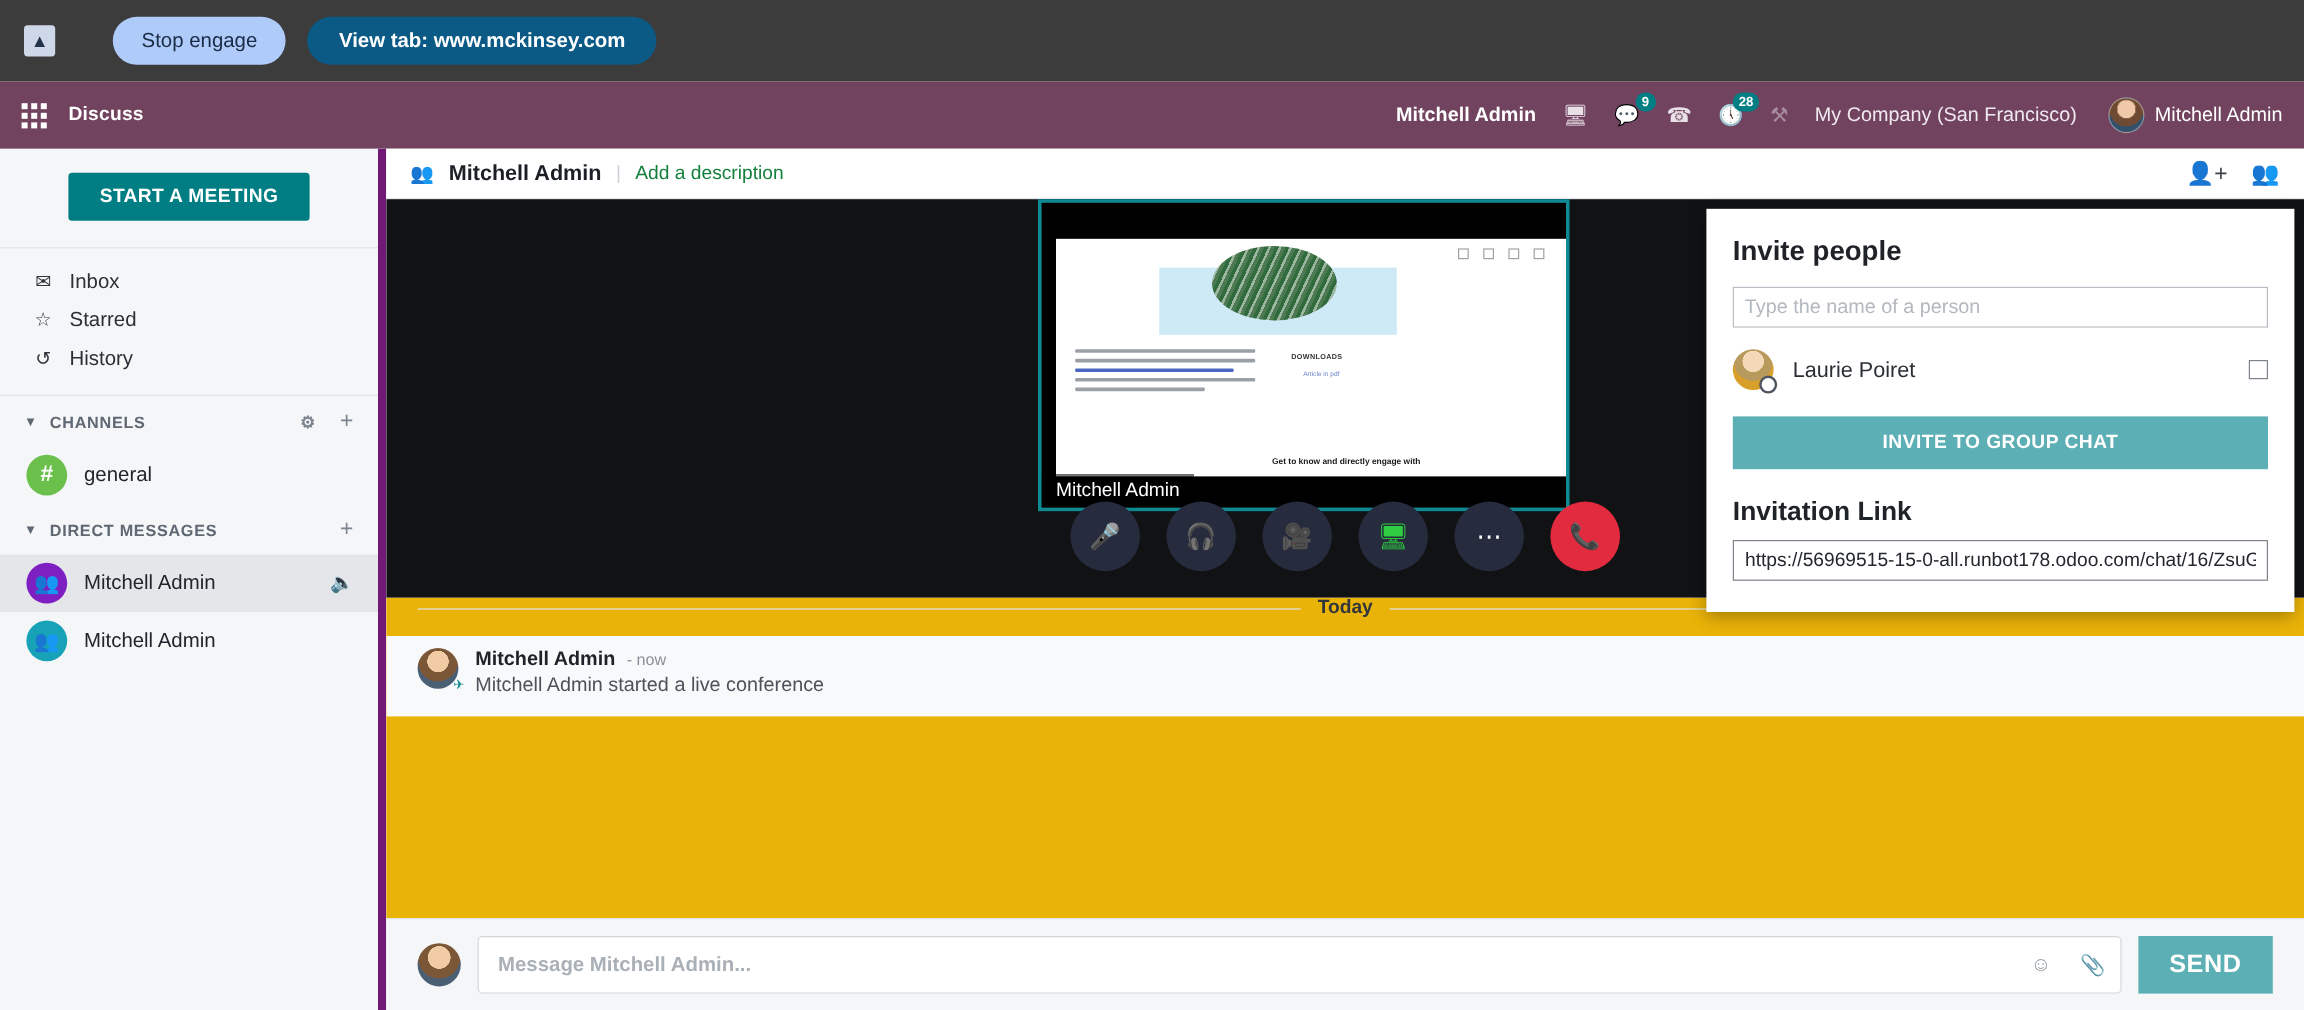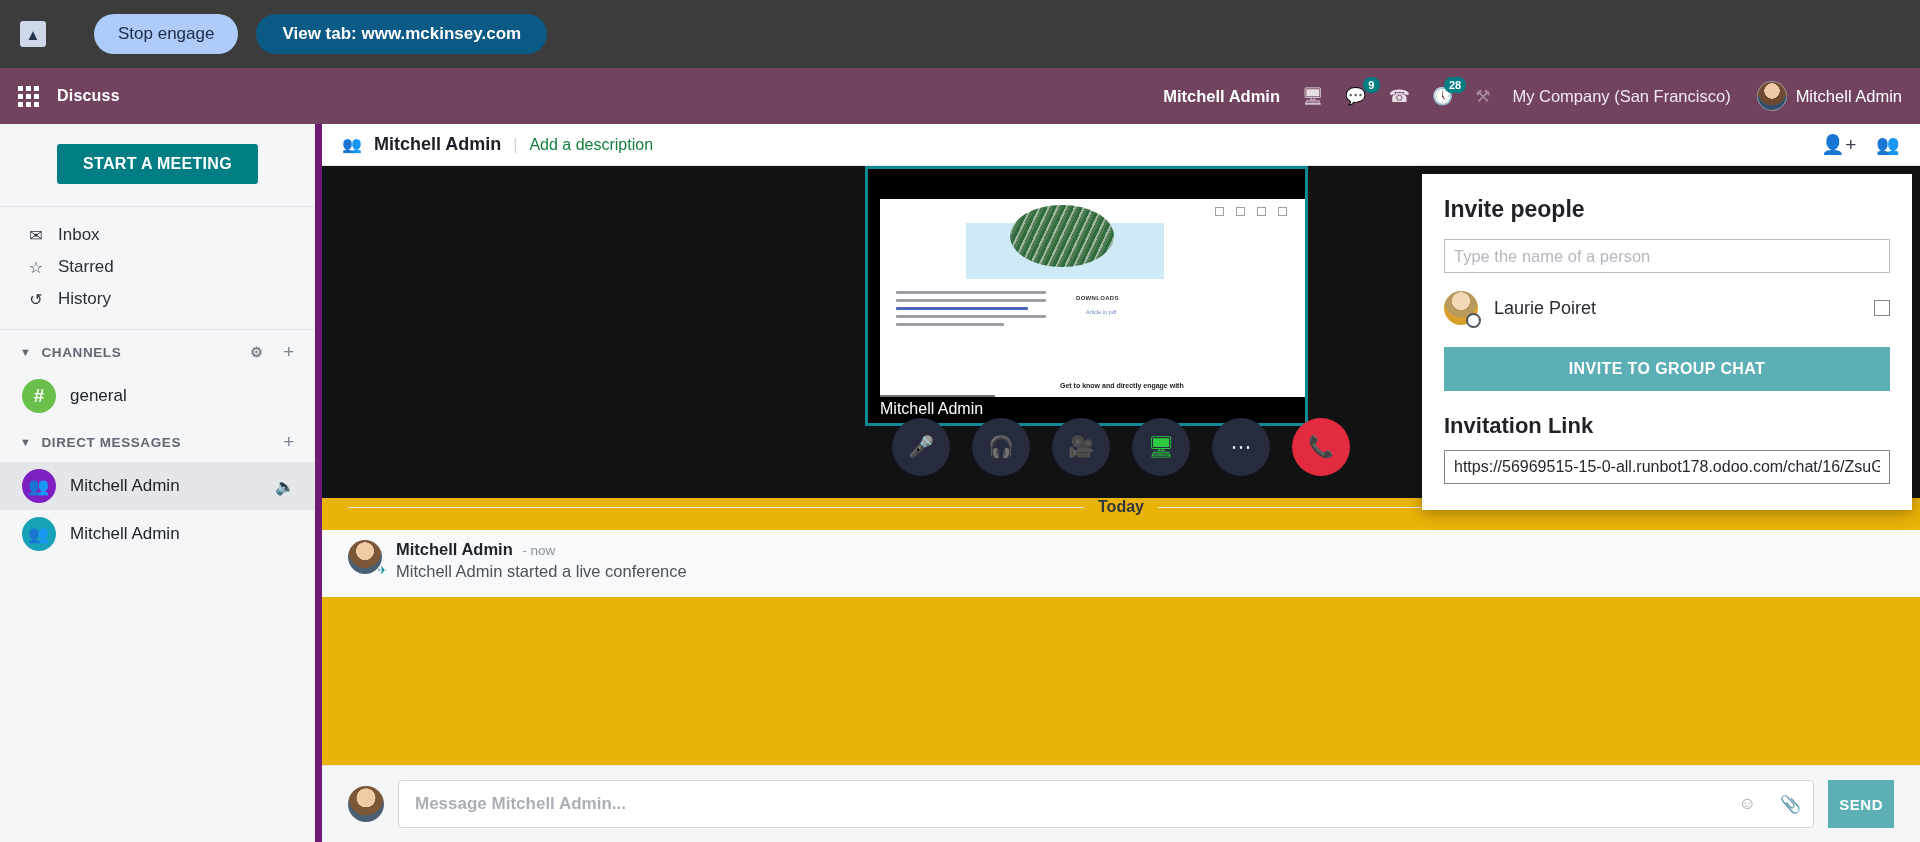--- a/index.html
+++ b/index.html
@@ -190,21 +190,21 @@
   }
   .comp-box {
     flex: 1; display: flex; align-items: center; background: #fff;
     border: 1px solid #d3d7dc; border-radius: 4px; overflow: hidden; height: 48px;
   }
   .comp-input { flex: 1; border: none; outline: none; font-family: inherit; font-size: 17px; padding: 0 16px; color: #2b2f36; font-weight: bold; }
   .comp-input::placeholder { color: #aab0b7; }
   .comp-ico { padding: 0 12px; color: #9aa1a9; font-size: 17px; cursor: pointer; }
   .btn-send {
     background: #5cafb5; color: #fff; border: none; font-family: inherit;
-    font-size: 15px; font-weight: bold; letter-spacing: .5px; padding: 0 11px;
+    font-size: 21px; font-weight: bold; letter-spacing: .5px; padding: 0 26px;
     height: 48px; cursor: pointer;
   }
 </style>
 </head>
 <body>
 
 <div class="share-bar">
   <span class="share-icon">▲</span>
   <button class="btn-stop">Stop engage</button>
   <button class="btn-viewtab">View tab: www.mckinsey.com</button>

